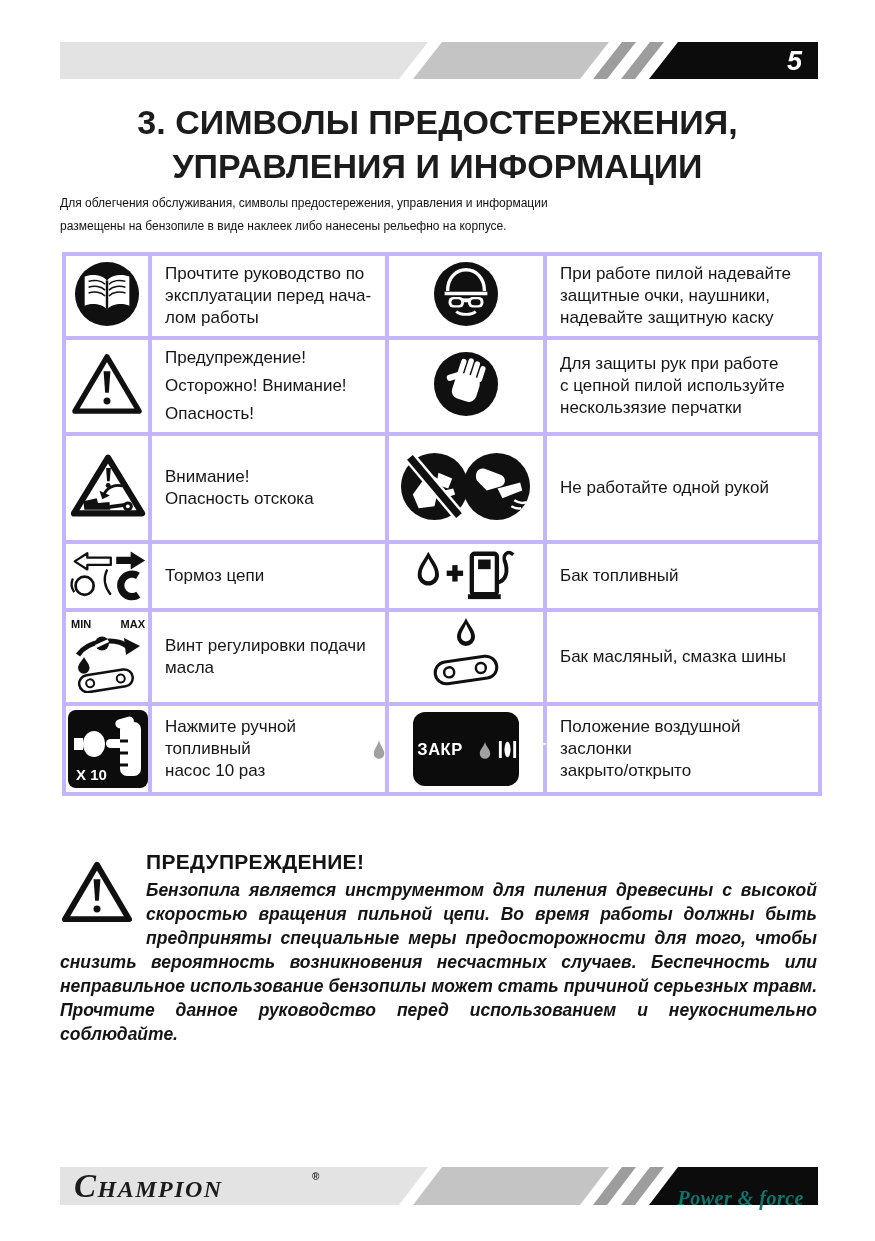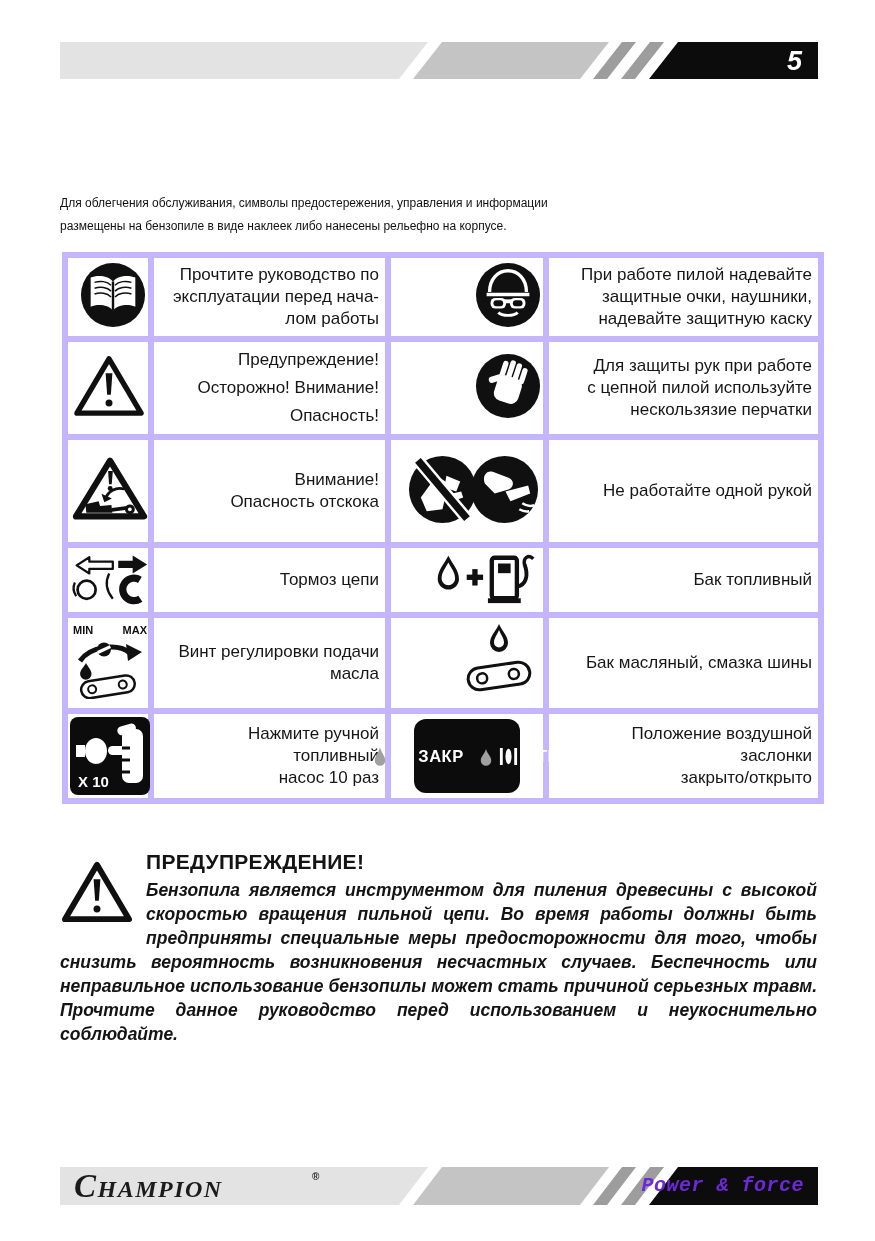--- a/index.html
+++ b/index.html
@@ -12,22 +12,22 @@
   .bar{position:absolute;left:60px;width:758px;height:37px;}
   .bar-header{top:42px;}
   .bar-footer{top:1167px;height:38px;}
   .bar svg{position:absolute;left:0;top:0;width:100%;height:100%;}
   .seg-light{fill:#e3e3e3}.seg-mid{fill:#c4c4c4}.seg-stripe{fill:#9d9d9d}.seg-black{fill:#0c0c0c}
   .page-num{
     position:absolute;right:16px;top:1px;color:#fff;
     font-size:27px;font-weight:700;font-style:italic;line-height:37px;
   }
   .slogan{
-    position:absolute;right:14px;top:0;color:#6d28d9;line-height:38px;
-    font-family:Liberation Mono, monospace;
+    position:absolute;right:14px;top:12px;color:#0f766e;line-height:38px;
+    font-family:Liberation Serif, serif;
     font-style:italic;font-weight:700;font-size:20px;letter-spacing:.5px;
   }
   .brand{
     position:absolute;left:14px;top:0;line-height:38px;color:#1b1b1b;
     font-family:"Liberation Serif","DejaVu Serif",serif;
     font-style:italic;font-weight:700;font-size:24px;letter-spacing:1.5px;
     display:inline-block;
   }
   .brand::first-letter{font-size:33px;}
   .brand-reg{
@@ -40,21 +40,21 @@
   }
   .intro{
     position:absolute;top:192px;left:60px;width:758px;
     font-size:12px;line-height:22.5px;white-space:pre-line;color:#111;
   }
   
   table.symbols{
     position:absolute;top:252px;left:62px;border-collapse:collapse;
     width:756px;table-layout:fixed;
   }
-  table.symbols td{border:6px solid #c4b5fd;vertical-align:middle;text-align:right;}
+  table.symbols td{border:4px solid #c4b5fd;vertical-align:middle;}
   td.ico{text-align:center;padding:2px;}
   td.txt{font-size:17px;line-height:22px;padding:4px 6px 4px 13px;white-space:pre-line;color:#161616;}
   td.txt.sparse{line-height:28px;}
   tr.r1{height:84px}tr.r2{height:84px}tr.r3{height:108px}tr.r4{height:60px}
   tr.r5{height:90px}tr.r6{height:90px}tr.r7{height:80px}
   
   .oil-adj{width:80px;margin:0 auto;}
   .minmax{display:flex;justify-content:space-between;padding:0 3px;
     font-size:11px;font-weight:700;color:#101010;line-height:13px;}
   .primer{position:relative;width:80px;height:78px;background:#0c0c0c;border-radius:8px;margin:0 auto;}
@@ -81,20 +81,24 @@
     <svg viewBox="0 0 758 37">
       <polygon class="seg-light" points="0,0 368,0 339,37 0,37"></polygon>
       <polygon class="seg-mid" points="382,0 549,0 520,37 353,37"></polygon>
       <polygon class="seg-stripe" points="562,0 576,0 547,37 533,37"></polygon>
       <polygon class="seg-stripe" points="590,0 604,0 575,37 561,37"></polygon>
       <polygon class="seg-black" points="618,0 758,0 758,37 589,37"></polygon>
     </svg>
     <span class="page-num">5</span>
   </div>
 
+  <div class="doc-title">
+    <div>3. СИМВОЛЫ ПРЕДОСТЕРЕЖЕНИЯ,</div>
+    <div>УПРАВЛЕНИЯ И ИНФОРМАЦИИ</div>
+  </div>
 
   <div class="intro">Для облегчения обслуживания, символы предостережения, управления и информации
 размещены на бензопиле в виде наклеек либо нанесены рельефно на корпусе.</div>
 
   <table class="symbols">
     <colgroup>
         <col style="width:86px">
         <col style="width:237px">
         <col style="width:158px">
         <col style="width:275px">

